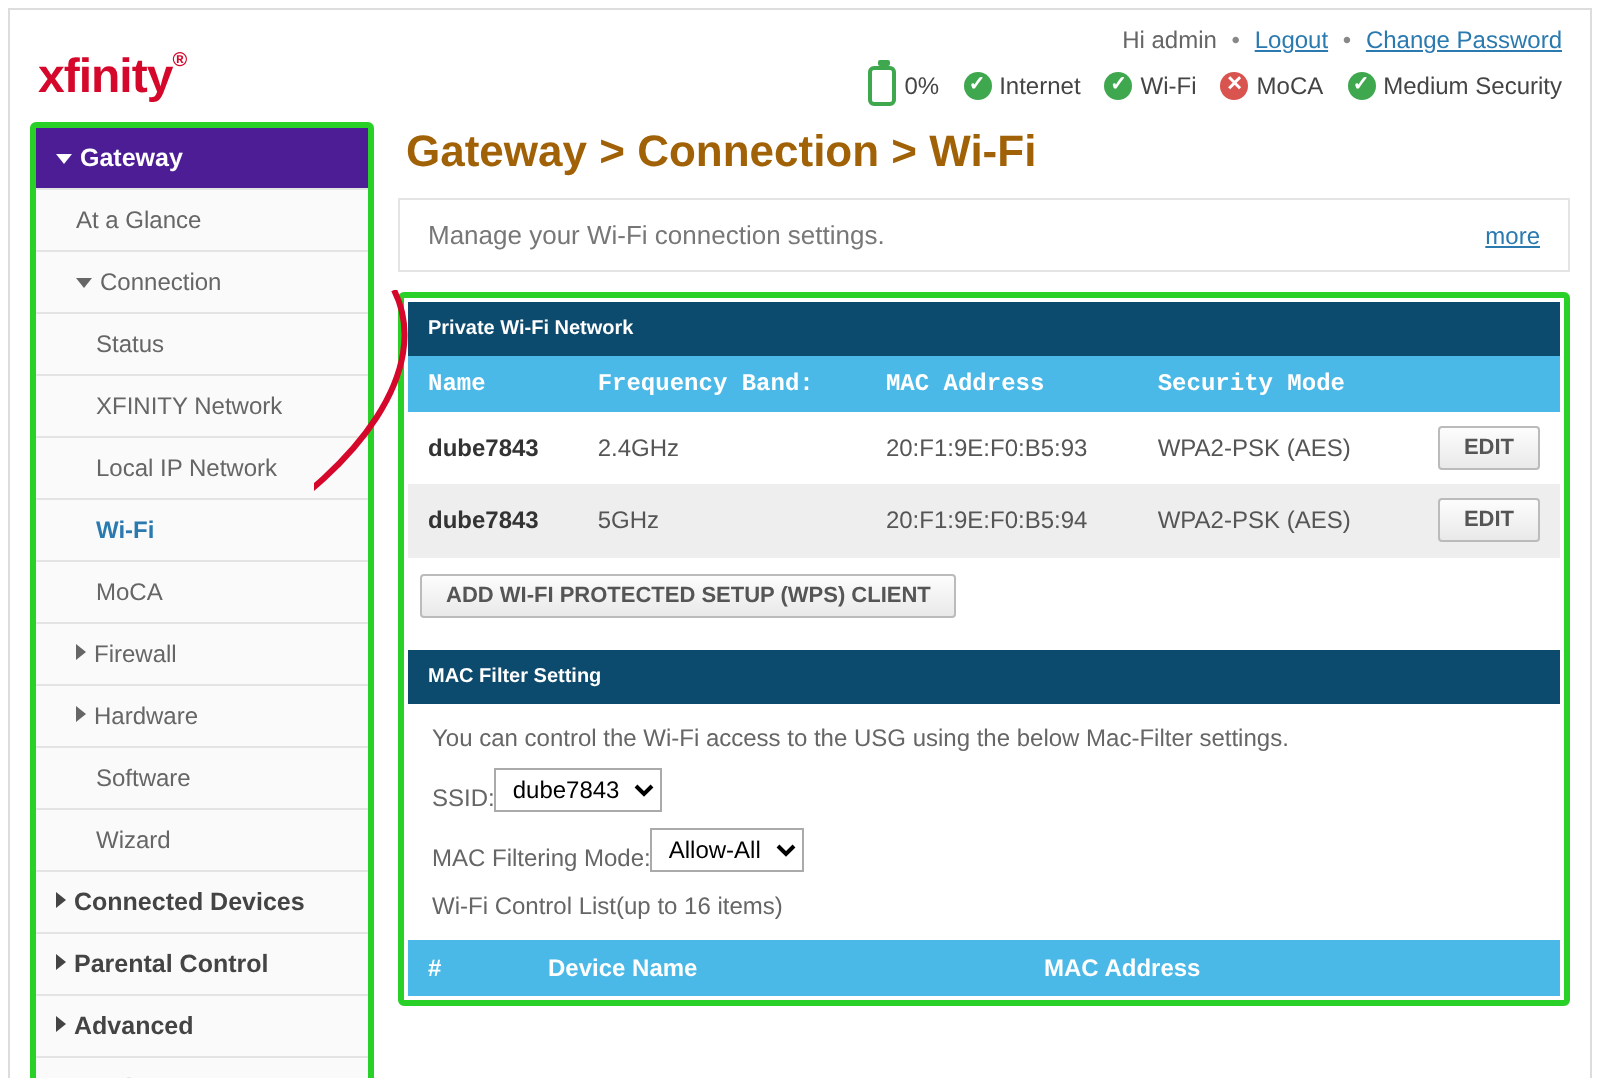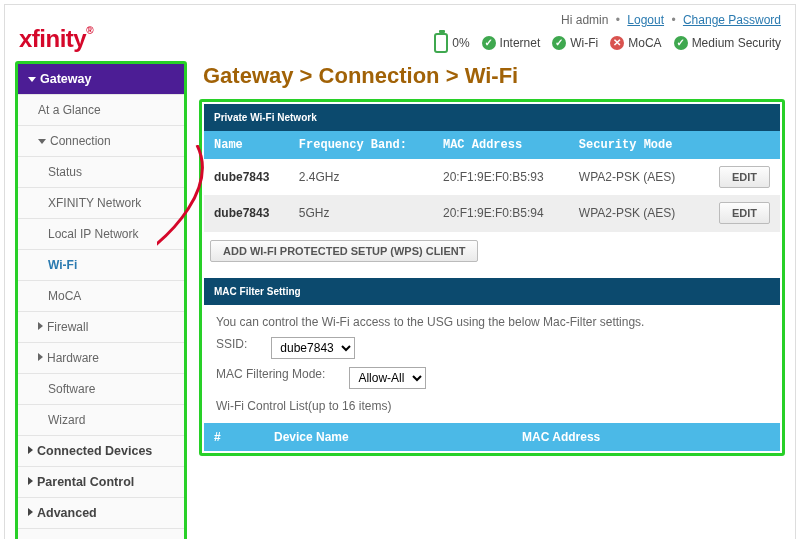--- a/index.html
+++ b/index.html
@@ -34,21 +34,21 @@
   .panel a{ color:#2a7ab0; text-decoration:underline; font-size:12px;}
   .content-box { border:3px solid #28d028; border-radius:3px; padding:2px; position:relative;}
   .section-title { background:#0c4a6e; color:#fff; font-weight:bold; padding:8px 10px; font-size:10px;}
   table.net { width:100%; border-collapse:collapse; font-size:12px;}
   table.net th { background:#4bb9e7; color:#fff; text-align:left; font-weight:bold; padding:7px 10px;font-family:Liberation Mono, monospace;}
   table.net td { padding:7px 10px; color:#555;}
   table.net tr.alt td { background:#eee;}
   .btn { background:linear-gradient(#fdfdfd,#e9e9e9); border:1px solid #bbb; color:#555; font-size:11px; font-weight:bold; padding:4px 12px; cursor:pointer; border-radius:2px;}
   .wps-row td{ border-top:1px solid #eee;}
   .mac-body { padding:10px 12px; color:#666; font-size:12px;}
-  .mac-body .row{ margin:8px 0; display:flex; align-items:flex-start; gap:24px;}
+  .mac-body .row{ margin:8px 0; display:flex; align-items:flex-end; gap:0;}
   select { font-size:12px; padding:2px 4px; border:1px solid #aaa; background:#fff;}
   .listhead { background:#4bb9e7; color:#fff; font-weight:bold; display:flex; padding:7px 10px; font-size:12px;}
   .listhead .c1{width:60px;} .listhead .c2{flex:1;} .listhead .c3{flex:1;}
   
   .arrow-svg{position:absolute; left:152px; top:140px; pointer-events:none;}
 </style>
 </head>
 <body>
 
 <div class="frame">
@@ -102,20 +102,24 @@
       <div class="side-item side-sub2">Wizard</div>
       <div class="side-item side-top"><span class="tri"></span><span>Connected Devices</span></div>
       <div class="side-item side-top"><span class="tri"></span><span>Parental Control</span></div>
       <div class="side-item side-top"><span class="tri"></span><span>Advanced</span></div>
       <div class="side-item side-top" style="border-bottom:none"><span>Troubleshooting</span></div>
     </div>
 
     <div class="main">
       <h1 class="bread">Gateway &gt; Connection &gt; Wi-Fi</h1>
 
+      <div class="panel">
+        <span>Manage your Wi-Fi connection settings.</span>
+        <a href="#">more</a>
+      </div>
 
       <div class="content-box">
         <div class="section-title">Private Wi-Fi Network</div>
         <table class="net">
           <tbody>
               <tr>
             <th>Name</th>
             <th>Frequency Band:</th>
             <th>MAC Address</th>
             <th>Security Mode</th>

